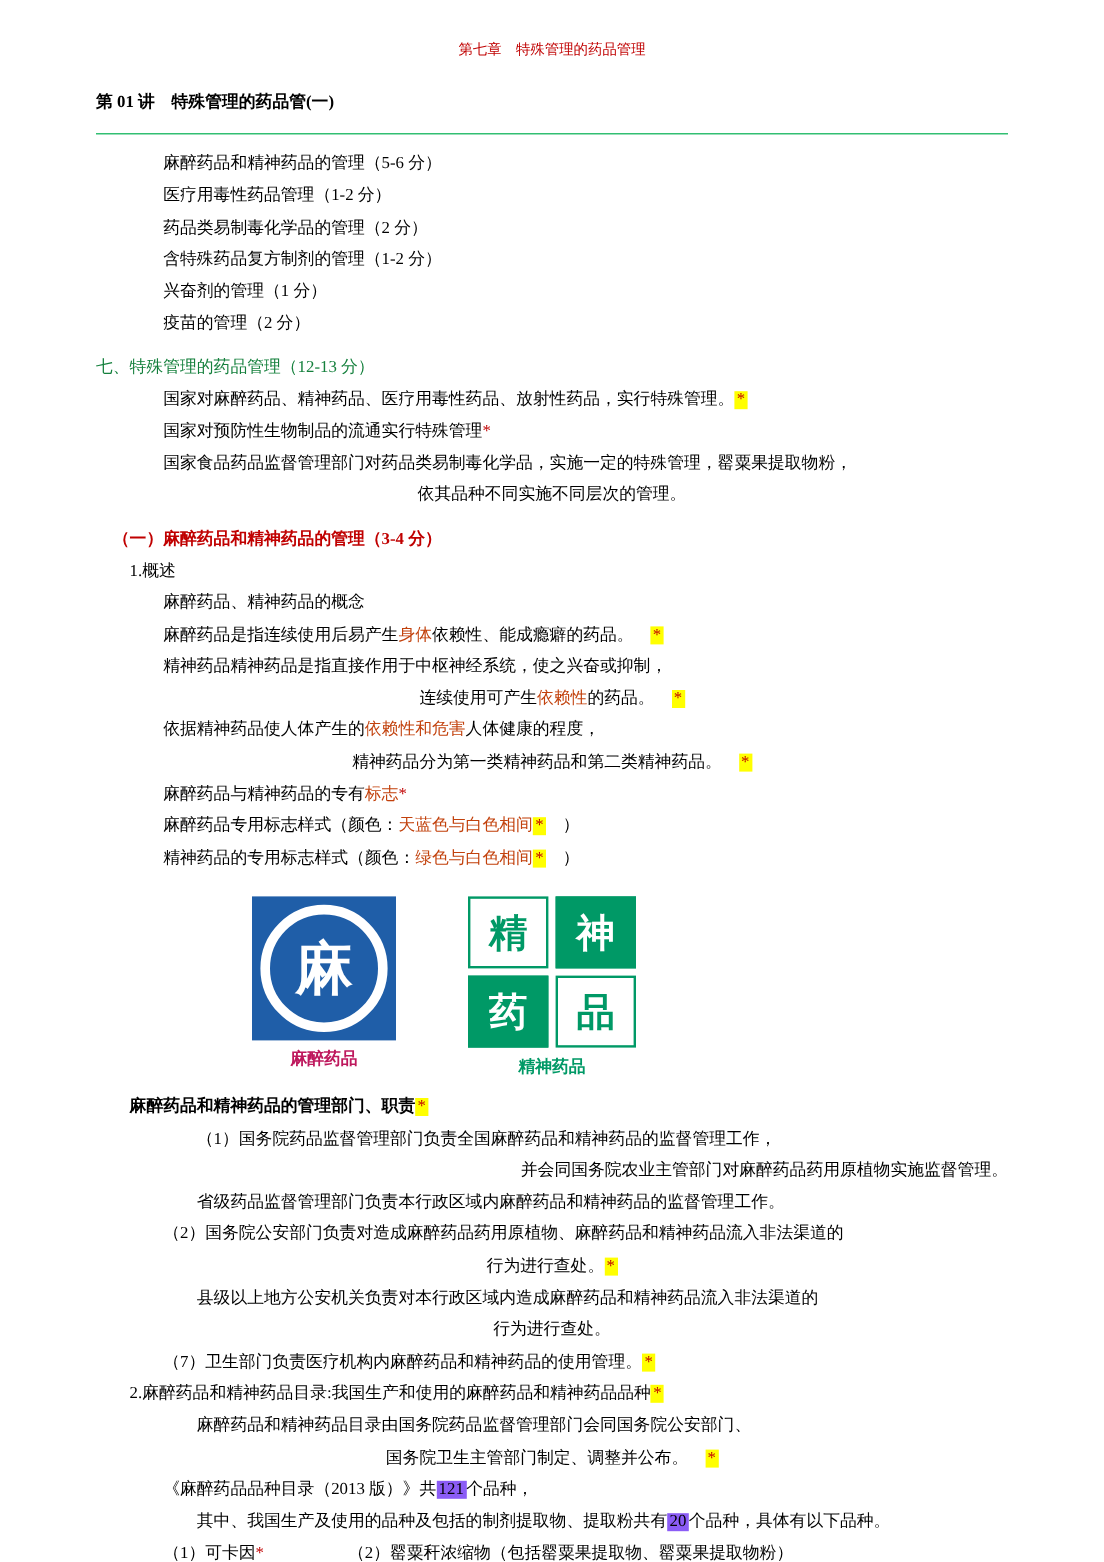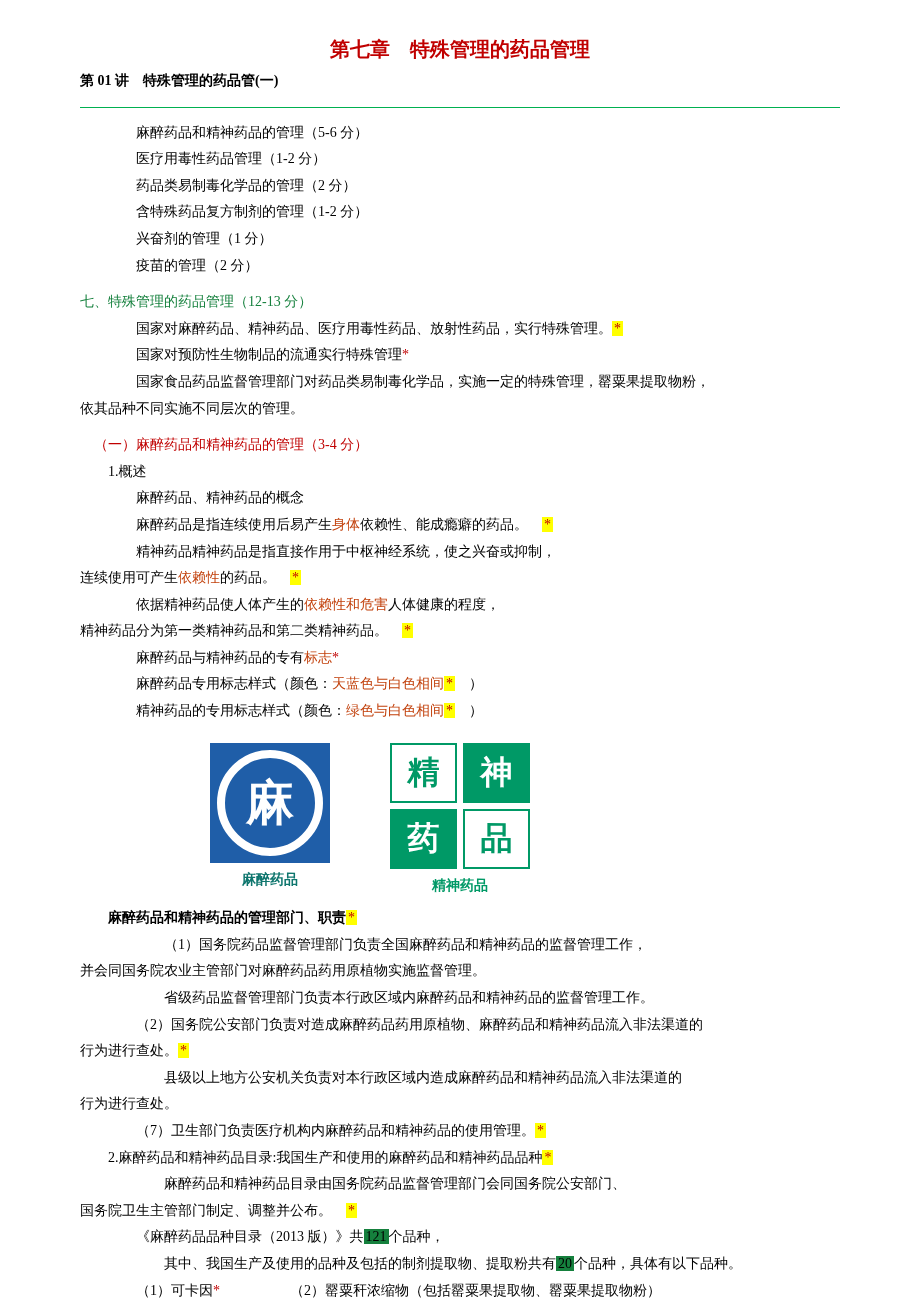--- a/index.html
+++ b/index.html
@@ -1,37 +1,37 @@
 <!DOCTYPE html>
 <html><head>
 <meta charset="utf-8">
 <style>
 body{font-family:"SimSun","宋体",serif;font-size:14px;line-height:1.9;margin:0;padding:30px 80px;color:#000;background:#fff}
-.chapter-title{text-align:center;font-size:20px;color:#c00000;font-weight:bold;margin-bottom:0}
+.chapter-title{text-align:center;font-size:12px;color:#c00000;font-weight:normal;margin-bottom:20px}
 .lecture-title{font-size:14px;font-weight:bold;margin-bottom:12px}
 .green-divider{border-top:1px solid #00b050;margin:6px 0 12px 0}
 .indent1{padding-left:56px}
 .indent2{padding-left:84px}
 .section-heading{color:#15803d;font-weight:normal;margin-top:10px}
-.sub-heading{color:#c00000;font-weight:normal;margin-top:10px;padding-left:14px}
+.sub-heading{color:#c00000;font-weight:bold;margin-top:10px;padding-left:14px}
 .red{color:#c2410c}
 .star{background:#ffff00;color:#c00000;padding:0 2px}
 .star-red{color:#c00000}
-.right-align{text-align:left}
+.right-align{text-align:center}
 .logos{display:flex;gap:60px;justify-content:flex-start;padding-left:130px;margin:18px 0 6px 0}
 .logo-block{text-align:center}
 .ma-logo{width:120px;height:120px;background:#1f5ea8;display:flex;align-items:center;justify-content:center}
 .ma-circle{width:90px;height:90px;border:8px solid #fff;border-radius:50%;display:flex;align-items:center;justify-content:center;color:#fff;font-size:48px;font-weight:bold}
 .jing-logo{display:grid;grid-template-columns:1fr 1fr;gap:6px;width:140px}
 .jing-cell{background:#009966;color:#fff;font-size:32px;font-weight:bold;display:flex;align-items:center;justify-content:center;height:56px;border:2px solid #009966}
 .jing-cell.out{background:#fff;color:#009966}
-.logo-label{color:#0f766e;font-size:14px;font-weight:bold;margin-top:4px}
+.logo-label{color:#be185d;font-size:14px;font-weight:bold;margin-top:4px}
 .logo-label.green{color:#009966}
 .bold{font-weight:bold}
-.hl{background:#15803d;padding:0 2px}
+.hl{background:#8b5cf6;padding:0 2px}
 </style>
 </head>
 <body>
 
 <div class="chapter-title">第七章　特殊管理的药品管理</div>
 <div class="lecture-title">第 01 讲　特殊管理的药品管(一)</div>
 <div class="green-divider"></div>
 
 <div class="indent1">麻醉药品和精神药品的管理（5-6 分）</div>
 <div class="indent1">医疗用毒性药品管理（1-2 分）</div>
@@ -71,21 +71,21 @@
       <div class="jing-cell">神</div>
       <div class="jing-cell">药</div>
       <div class="jing-cell out">品</div>
     </div>
     <div class="logo-label green">精神药品</div>
   </div>
 </div>
 
 <div style="padding-left:28px"><span class="bold">麻醉药品和精神药品的管理部门、职责</span><span class="star">*</span></div>
 <div class="indent2">（1）国务院药品监督管理部门负责全国麻醉药品和精神药品的监督管理工作，</div>
-<div style="text-align:left">并会同国务院农业主管部门对麻醉药品药用原植物实施监督管理。</div>
+<div style="text-align:right">并会同国务院农业主管部门对麻醉药品药用原植物实施监督管理。</div>
 <div class="indent2">省级药品监督管理部门负责本行政区域内麻醉药品和精神药品的监督管理工作。</div>
 <div class="indent1">（2）国务院公安部门负责对造成麻醉药品药用原植物、麻醉药品和精神药品流入非法渠道的</div>
 <div class="right-align"><span>行为进行查处。</span><span class="star">*</span></div>
 <div class="indent2">县级以上地方公安机关负责对本行政区域内造成麻醉药品和精神药品流入非法渠道的</div>
 <div class="right-align">行为进行查处。</div>
 <div class="indent1"><span>（7）卫生部门负责医疗机构内麻醉药品和精神药品的使用管理。</span><span class="star">*</span></div>
 <div style="padding-left:28px"><span>2.麻醉药品和精神药品目录:我国生产和使用的麻醉药品和精神药品品种</span><span class="star">*</span></div>
 <div class="indent2">麻醉药品和精神药品目录由国务院药品监督管理部门会同国务院公安部门、</div>
 <div class="right-align"><span>国务院卫生主管部门制定、调整并公布。　</span><span class="star">*</span></div>
 <div class="indent1"><span>《麻醉药品品种目录（2013 版）》共</span><span class="hl">121</span><span>个品种，</span></div>

